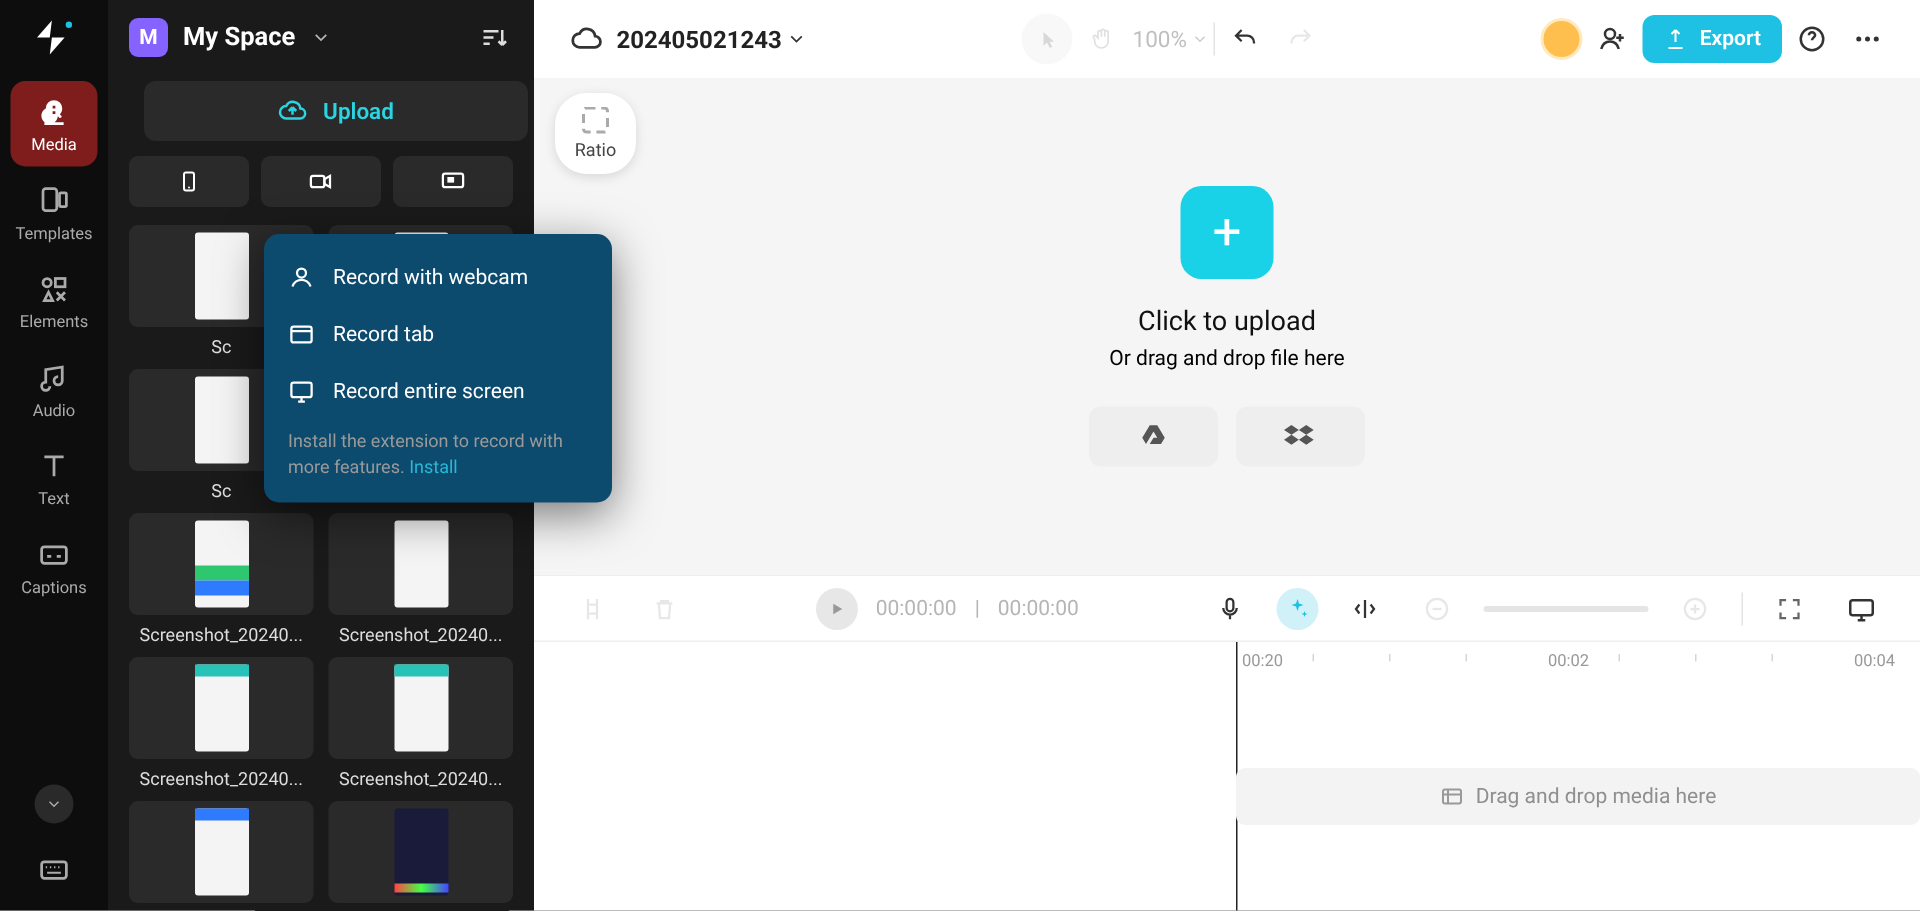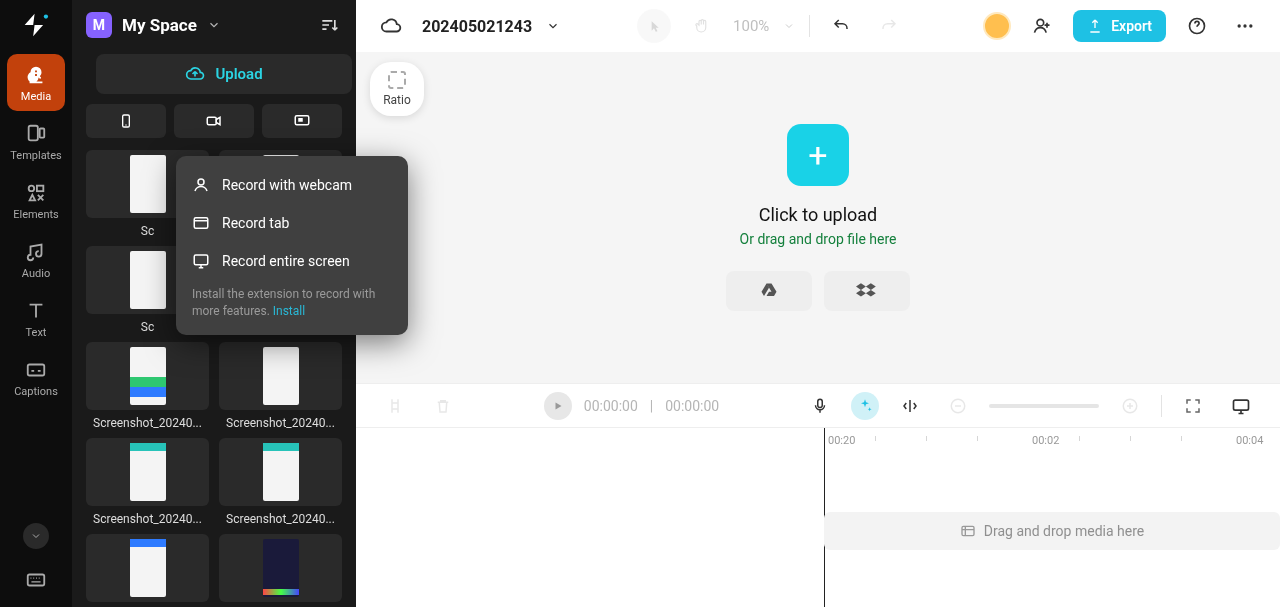--- a/index.html
+++ b/index.html
@@ -3,21 +3,21 @@
 <meta charset="utf-8">
 <style>
   * { box-sizing: border-box; margin: 0; padding: 0; }
   html, body { width: 1280px; height: 607px; font-family: -apple-system, BlinkMacSystemFont, "Segoe UI", Roboto, sans-serif; overflow: hidden; }
   body { display: flex; background: #0f0f0f; color: #fff; }
 
   
   .navrail { width: 72px; background: #0d0d0d; display: flex; flex-direction: column; align-items: center; padding-top: 10px; }
   .navrail .logo { width: 42px; height: 30px; display:flex; align-items:center; justify-content:center; margin-bottom: 14px; }
   .navrail .navitem { width: 58px; padding: 10px 0 8px; display: flex; flex-direction: column; align-items: center; gap: 4px; font-size: 11px; color: #aaa; cursor: pointer; border-radius: 10px; margin-bottom: 2px; }
-  .navrail .navitem.active { background: #c2410c; color: #fff; }
+  .navrail .navitem.active { background: #7f1d1d; color: #fff; }
   .navrail .navitem svg { width: 22px; height: 22px; }
   .navrail .spacer { flex: 1; }
   .navrail .roundbtn { width: 26px; height: 26px; background: #2a2a2a; border-radius: 50%; display:flex; align-items:center; justify-content:center; margin-bottom: 18px; }
   .navrail .keyboardbtn { width: 26px; height: 26px; display:flex; align-items:center; justify-content:center; margin-bottom: 14px; }
 
   
   .panel { width: 284px; background: #1a1a1a; display: flex; flex-direction: column; position: relative; }
   .panel-head { display: flex; align-items: center; padding: 12px 14px; gap: 10px; }
   .panel-head .avatar { width: 26px; height: 26px; background: #8662ff; border-radius: 6px; display:flex; align-items:center; justify-content:center; font-weight: 700; font-size: 14px; }
   .panel-head .title { font-size: 17px; font-weight: 700; }
@@ -31,45 +31,45 @@
   .segbtn { flex: 1; height: 34px; background: #2a2a2a; border-radius: 6px; display:flex; align-items:center; justify-content:center; cursor:pointer; }
 
   .mediagrid { padding: 6px 14px; display: grid; grid-template-columns: 1fr 1fr; gap: 8px 10px; overflow-y: auto; }
   .mediaitem { }
   .thumb { width: 100%; height: 68px; background: #2a2a2a; border-radius: 6px; display:flex; align-items:center; justify-content:center; }
   .thumb .inner { width: 36px; height: 58px; background: #f4f4f4; border-radius: 2px; position: relative; }
   .thumb .band { position:absolute; left:0; right:0; height:10px; }
   .mediaitem .name { font-size: 12px; color: #ddd; margin-top: 6px; white-space: nowrap; overflow: hidden; text-overflow: ellipsis; text-align: center; }
 
   
-  .popover { position: absolute; left: 104px; top: 156px; width: 232px; background: #404040; border-radius: 10px; box-shadow: 0 8px 30px rgba(0,0,0,.5); padding: 10px 0 14px; z-index: 50; }
+  .popover { position: absolute; left: 104px; top: 156px; width: 232px; background: #0c4a6e; border-radius: 10px; box-shadow: 0 8px 30px rgba(0,0,0,.5); padding: 10px 0 14px; z-index: 50; }
   .popover .item { display:flex; align-items:center; gap:12px; padding: 10px 16px; font-size: 14px; cursor:pointer; }
   .popover .note { font-size: 12px; color: #9a9a9a; padding: 6px 16px 0; line-height: 1.45; }
   .popover .note a { color: #29b8d6; text-decoration: none; }
 
   
   .main { flex: 1; background: #fff; display: flex; flex-direction: column; }
-  .topbar { height: 52px; display: flex; align-items: center; padding: 0 18px; gap: 14px; color: #222; }
+  .topbar { height: 52px; display: flex; align-items: center; padding: 0 18px; gap: 3px; color: #222; }
   .topbar .projname { font-size: 16px; font-weight: 700; }
   .topbar .flex { flex: 1; }
   .iconbtn { width: 34px; height: 34px; border-radius: 50%; background: #f1f1f1; display:flex; align-items:center; justify-content:center; cursor:pointer; }
   .iconbtn.ghost { background: transparent; }
   .iconbtn.disabled { opacity: .45; cursor: default; }
   .zoomtxt { font-size: 15px; color: #bfbfbf; }
   .vbar { width: 1px; height: 22px; background: #e3e3e3; }
   .avatar2 { width: 28px; height: 28px; border-radius: 50%; background: #ffbf4f; border:2px solid #ffe9bf; }
   .exportbtn { background: #1ec1e4; color: #fff; border-radius: 8px; padding: 8px 14px; display:flex; align-items:center; gap:8px; font-weight:600; font-size:14px; cursor:pointer; }
 
   .canvas { flex: 1; background: #f5f5f5; position: relative; display:flex; align-items:center; justify-content:center; }
   .ratiochip { position: absolute; left: 14px; top: 10px; background: #fff; border-radius: 21px; width: 54px; height: 54px; box-shadow: 0 2px 8px rgba(0,0,0,.12); display:flex; flex-direction:column; align-items:center; justify-content:center; gap:4px; font-size:12px; color:#444; }
   .ratiochip .box { width: 18px; height: 18px; border: 2px dashed #aaa; border-radius: 3px; }
   .dropzone { display:flex; flex-direction:column; align-items:center; gap:6px; }
   .bigplus { width: 62px; height: 62px; background: #19d2e7; border-radius: 14px; display:flex; align-items:center; justify-content:center; color:#fff; font-size:34px; margin-bottom:12px; cursor:pointer; }
   .dz-title { font-size: 18px; font-weight: 400; color: #111; }
-  .dz-sub { font-size: 14px; color: #15803d; }
+  .dz-sub { font-size: 14px; color: #000000; }
   .srcrow { display:flex; gap:12px; margin-top: 18px; }
   .srcbtn { width: 86px; height: 40px; background: #eee; border-radius: 8px; display:flex; align-items:center; justify-content:center; cursor:pointer; }
 
   .controlsbar { height: 44px; background:#fff; display:flex; align-items:center; padding:0 22px; gap:14px; color:#333; border-top:1px solid #eee;justify-content:space-between; }
   .controlsbar .mid { flex:1; display:flex; justify-content:center; align-items:center; gap:12px; }
   .playround { width: 28px; height: 28px; border-radius: 50%; background: #e7e7e7; display:flex; align-items:center; justify-content:center; cursor:pointer; }
   .playround.accent { background: #d0f1f7; }
   .tc { font-size: 14px; color:#b5b5b5; font-variant-numeric: tabular-nums; }
   .slider { width: 110px; height: 4px; background: #e5e5e5; border-radius: 2px; position: relative; }
 

